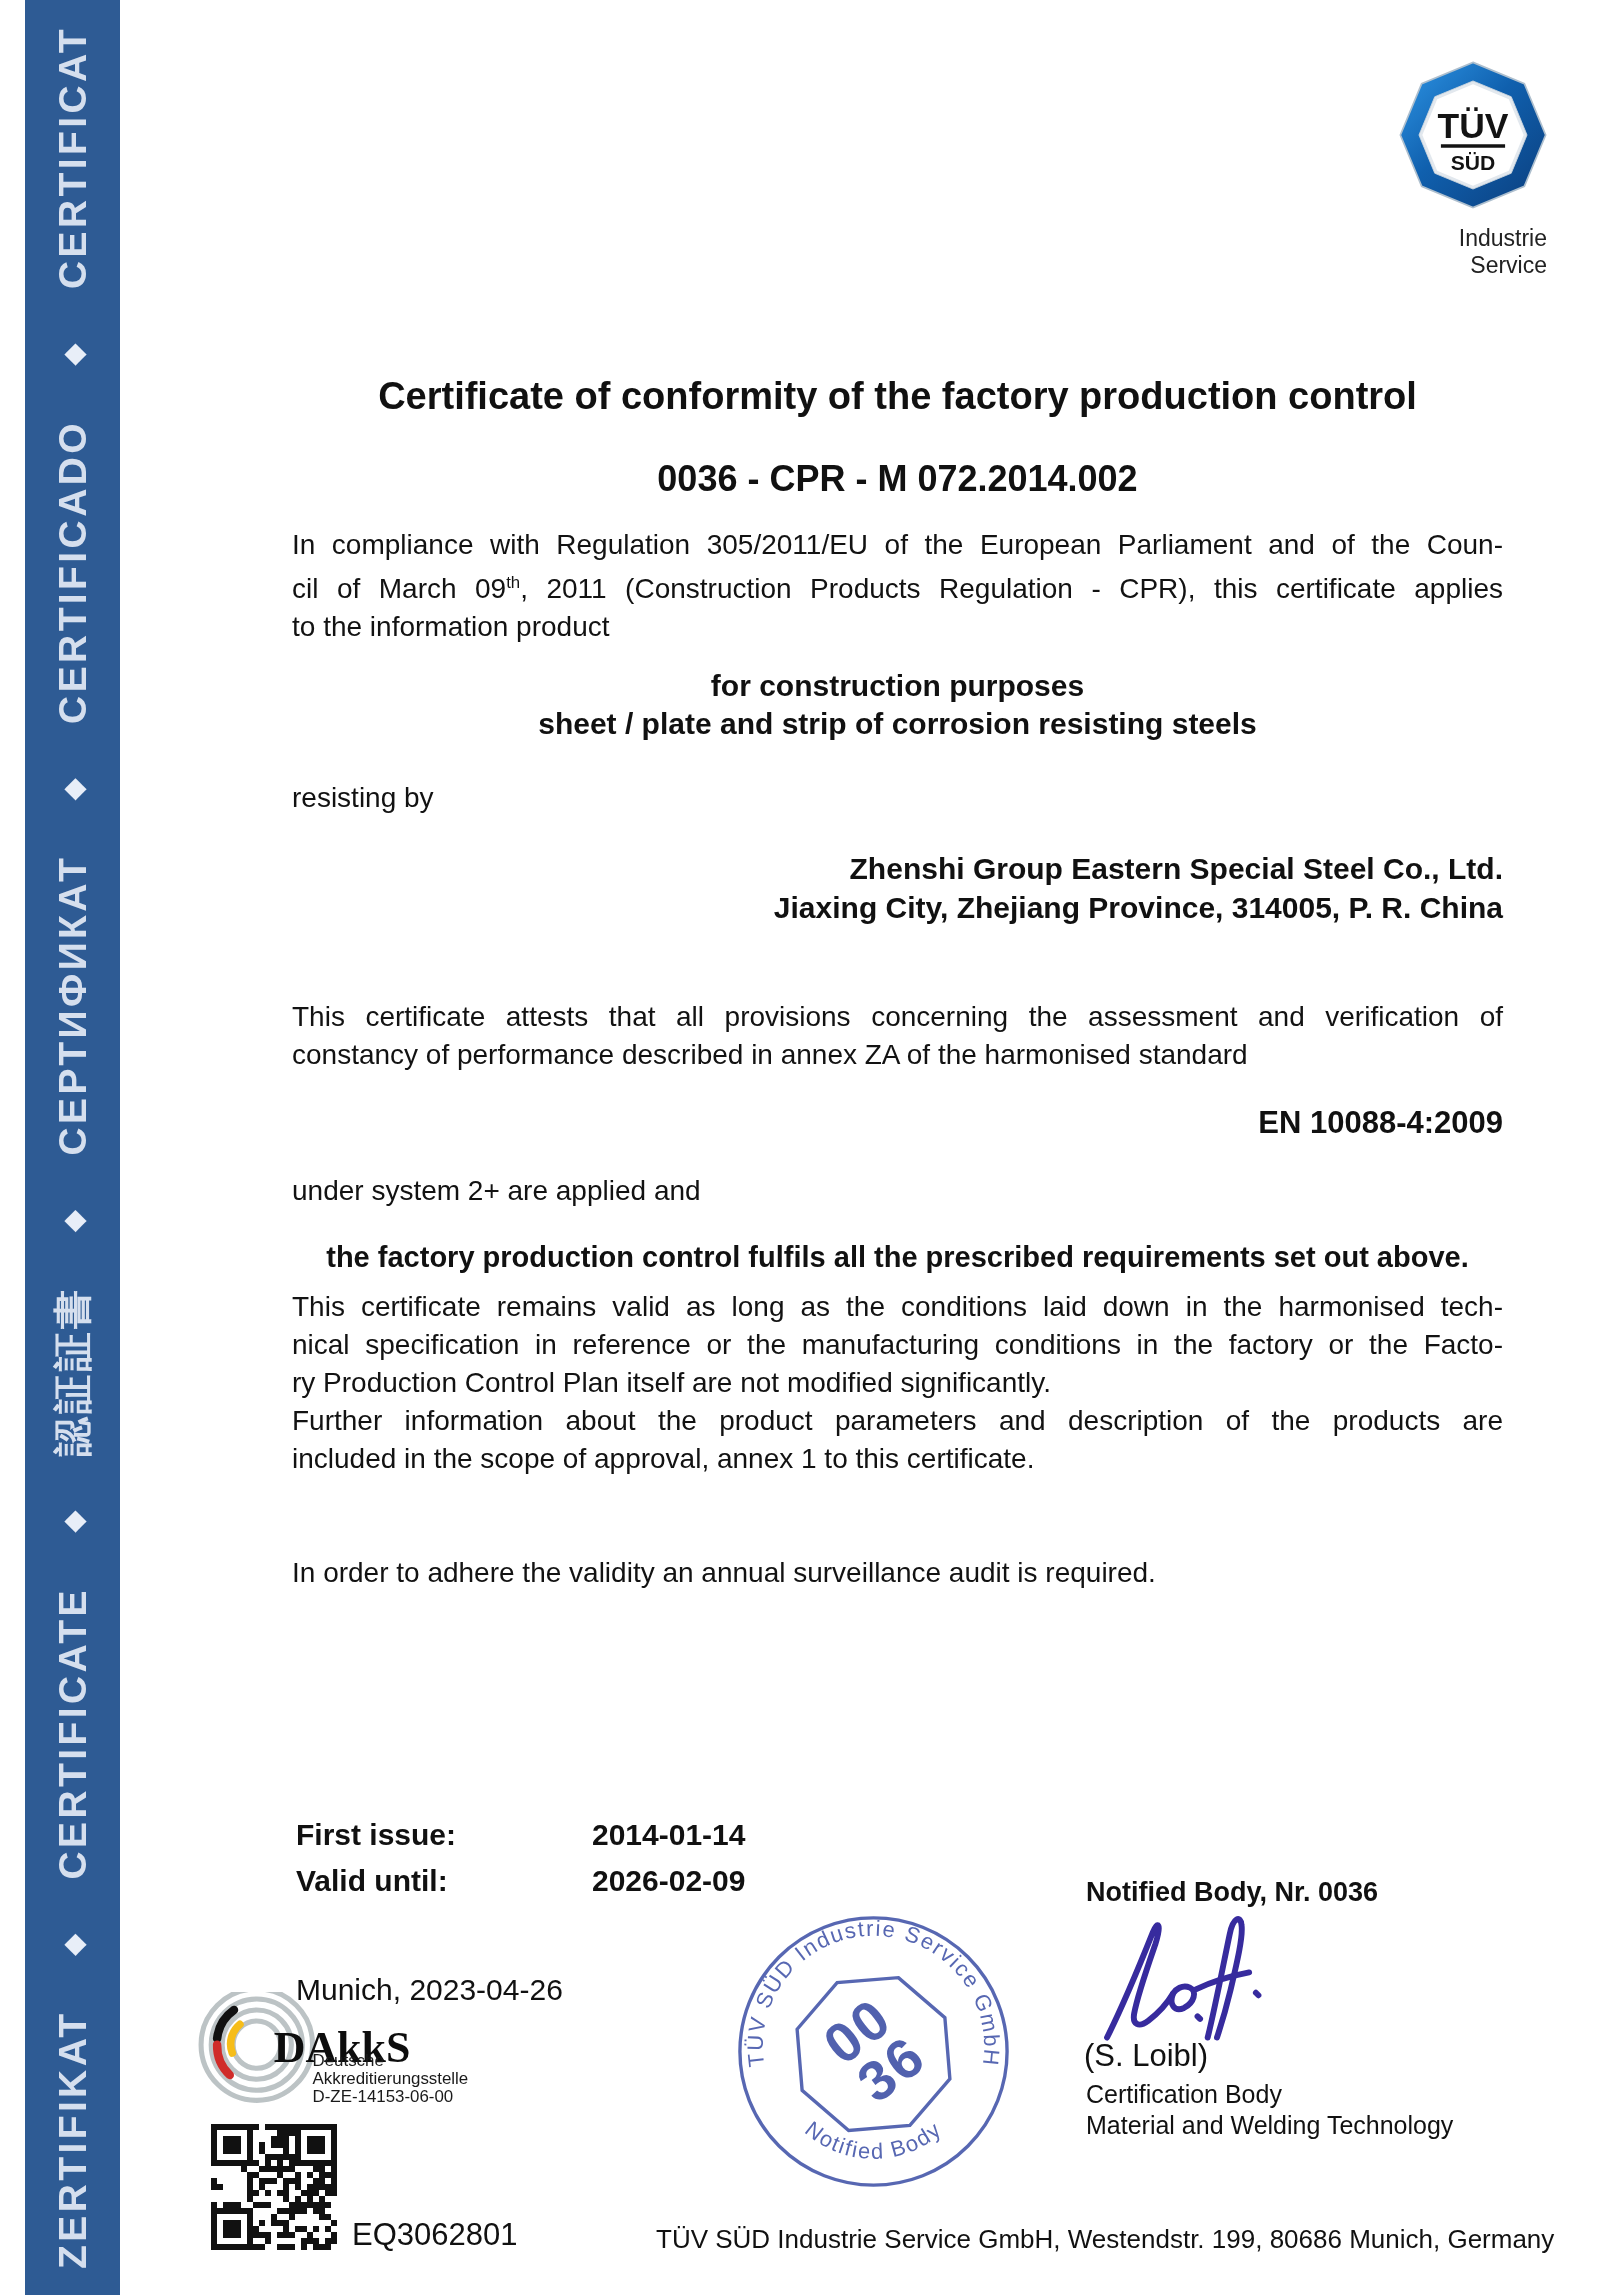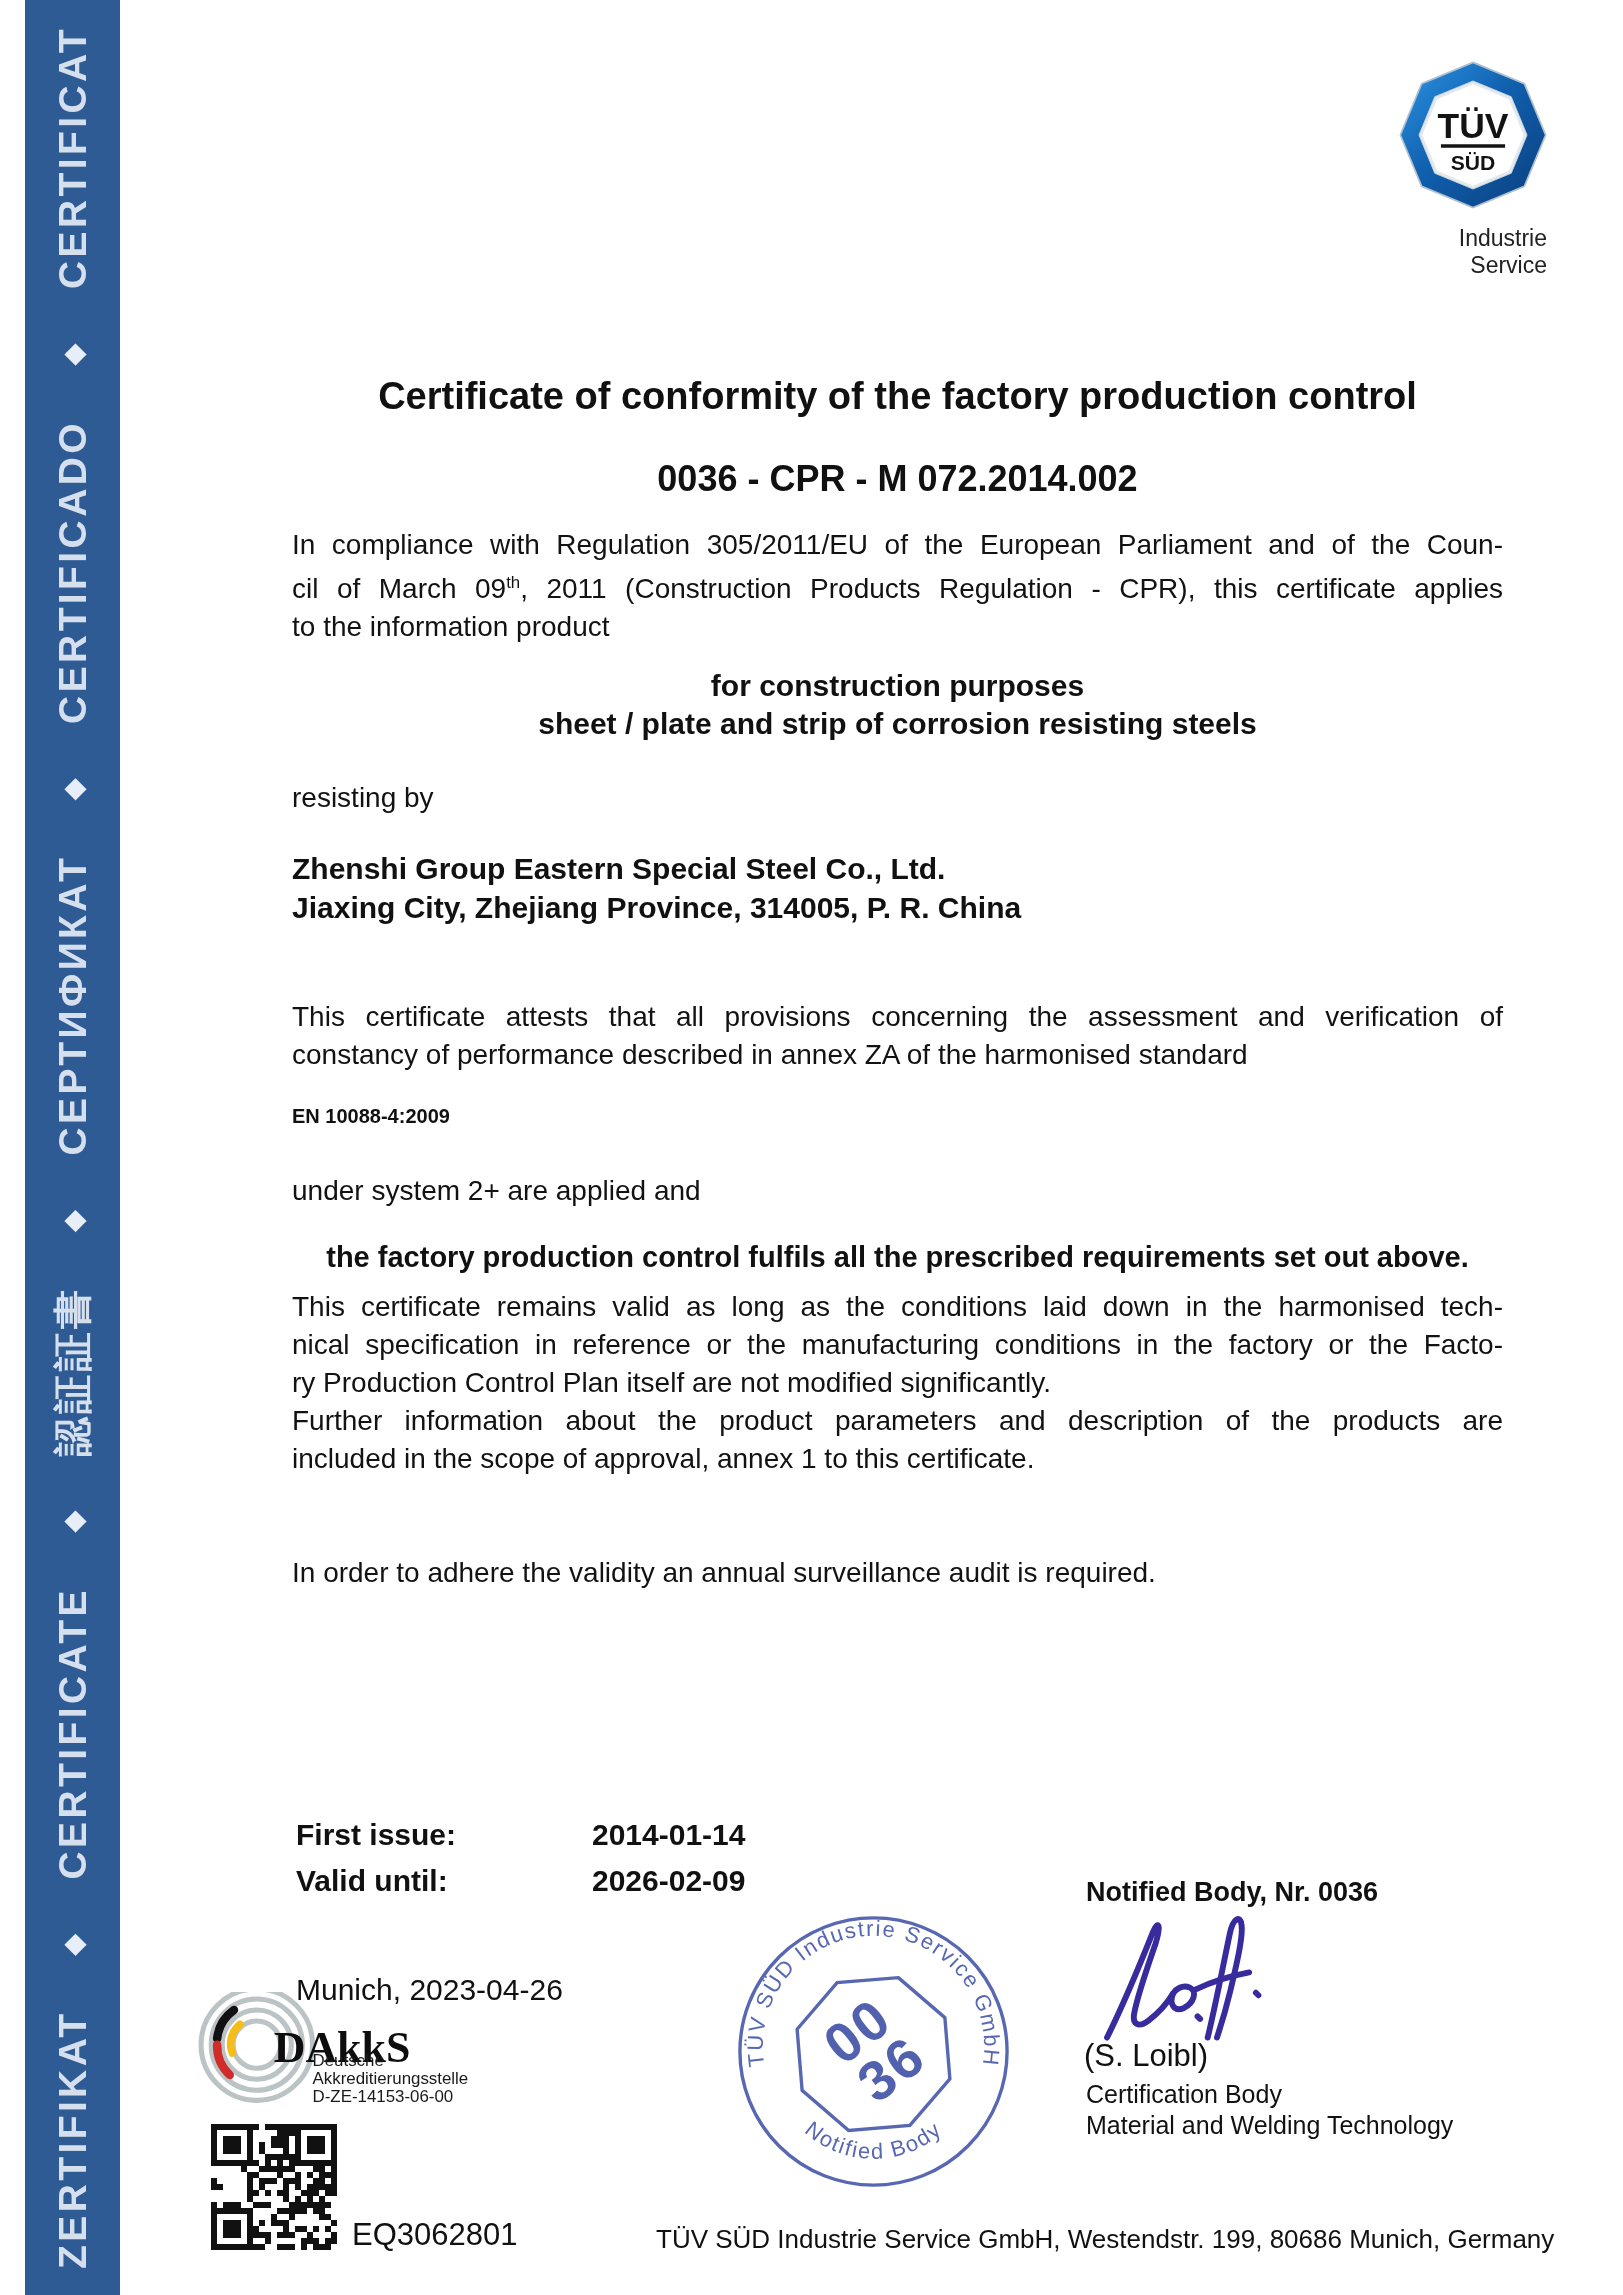--- a/index.html
+++ b/index.html
@@ -20,23 +20,23 @@
   
   .blk{position:absolute;left:292px;width:1211px;}
   .jline{text-align:justify;text-align-last:justify;}
   .jlast{text-align:left;}
   .body-txt{font-size:28px;line-height:38px;color:#121212;}
   #title{top:375px;font-size:38px;font-weight:bold;text-align:center;}
   #certno{top:458px;font-size:36px;font-weight:bold;text-align:center;}
   #para-compliance{top:526px;}
   #product{top:667px;font-size:30px;font-weight:bold;text-align:center;line-height:38px;}
   #produced-by{top:779px;}
-  #manufacturer{top:849px;font-size:30px;font-weight:bold;text-align:left;line-height:39px;}
+  #manufacturer{top:849px;font-size:30px;font-weight:bold;text-align:right;line-height:39px;}
   #para-attest{top:998px;}
-  #standard{top:1105px;font-size:20px;font-weight:bold;text-align:left;}
+  #standard{top:1105px;font-size:31px;font-weight:bold;text-align:right;}
   #system{top:1172px;}
   #fulfils{top:1241px;font-size:29px;font-weight:bold;text-align:center;}
   #para-validity{top:1288px;}
   #para-surveillance{top:1554px;}
   sup{font-size:60%;vertical-align:super;}
   
   .lbl{position:absolute;font-size:30px;font-weight:bold;}
   .val{position:absolute;font-size:30px;font-weight:bold;}
   #munich{position:absolute;left:296px;top:1973px;font-size:30px;}
   #notified-body{position:absolute;left:1086px;top:1877px;font-size:27px;font-weight:bold;}

